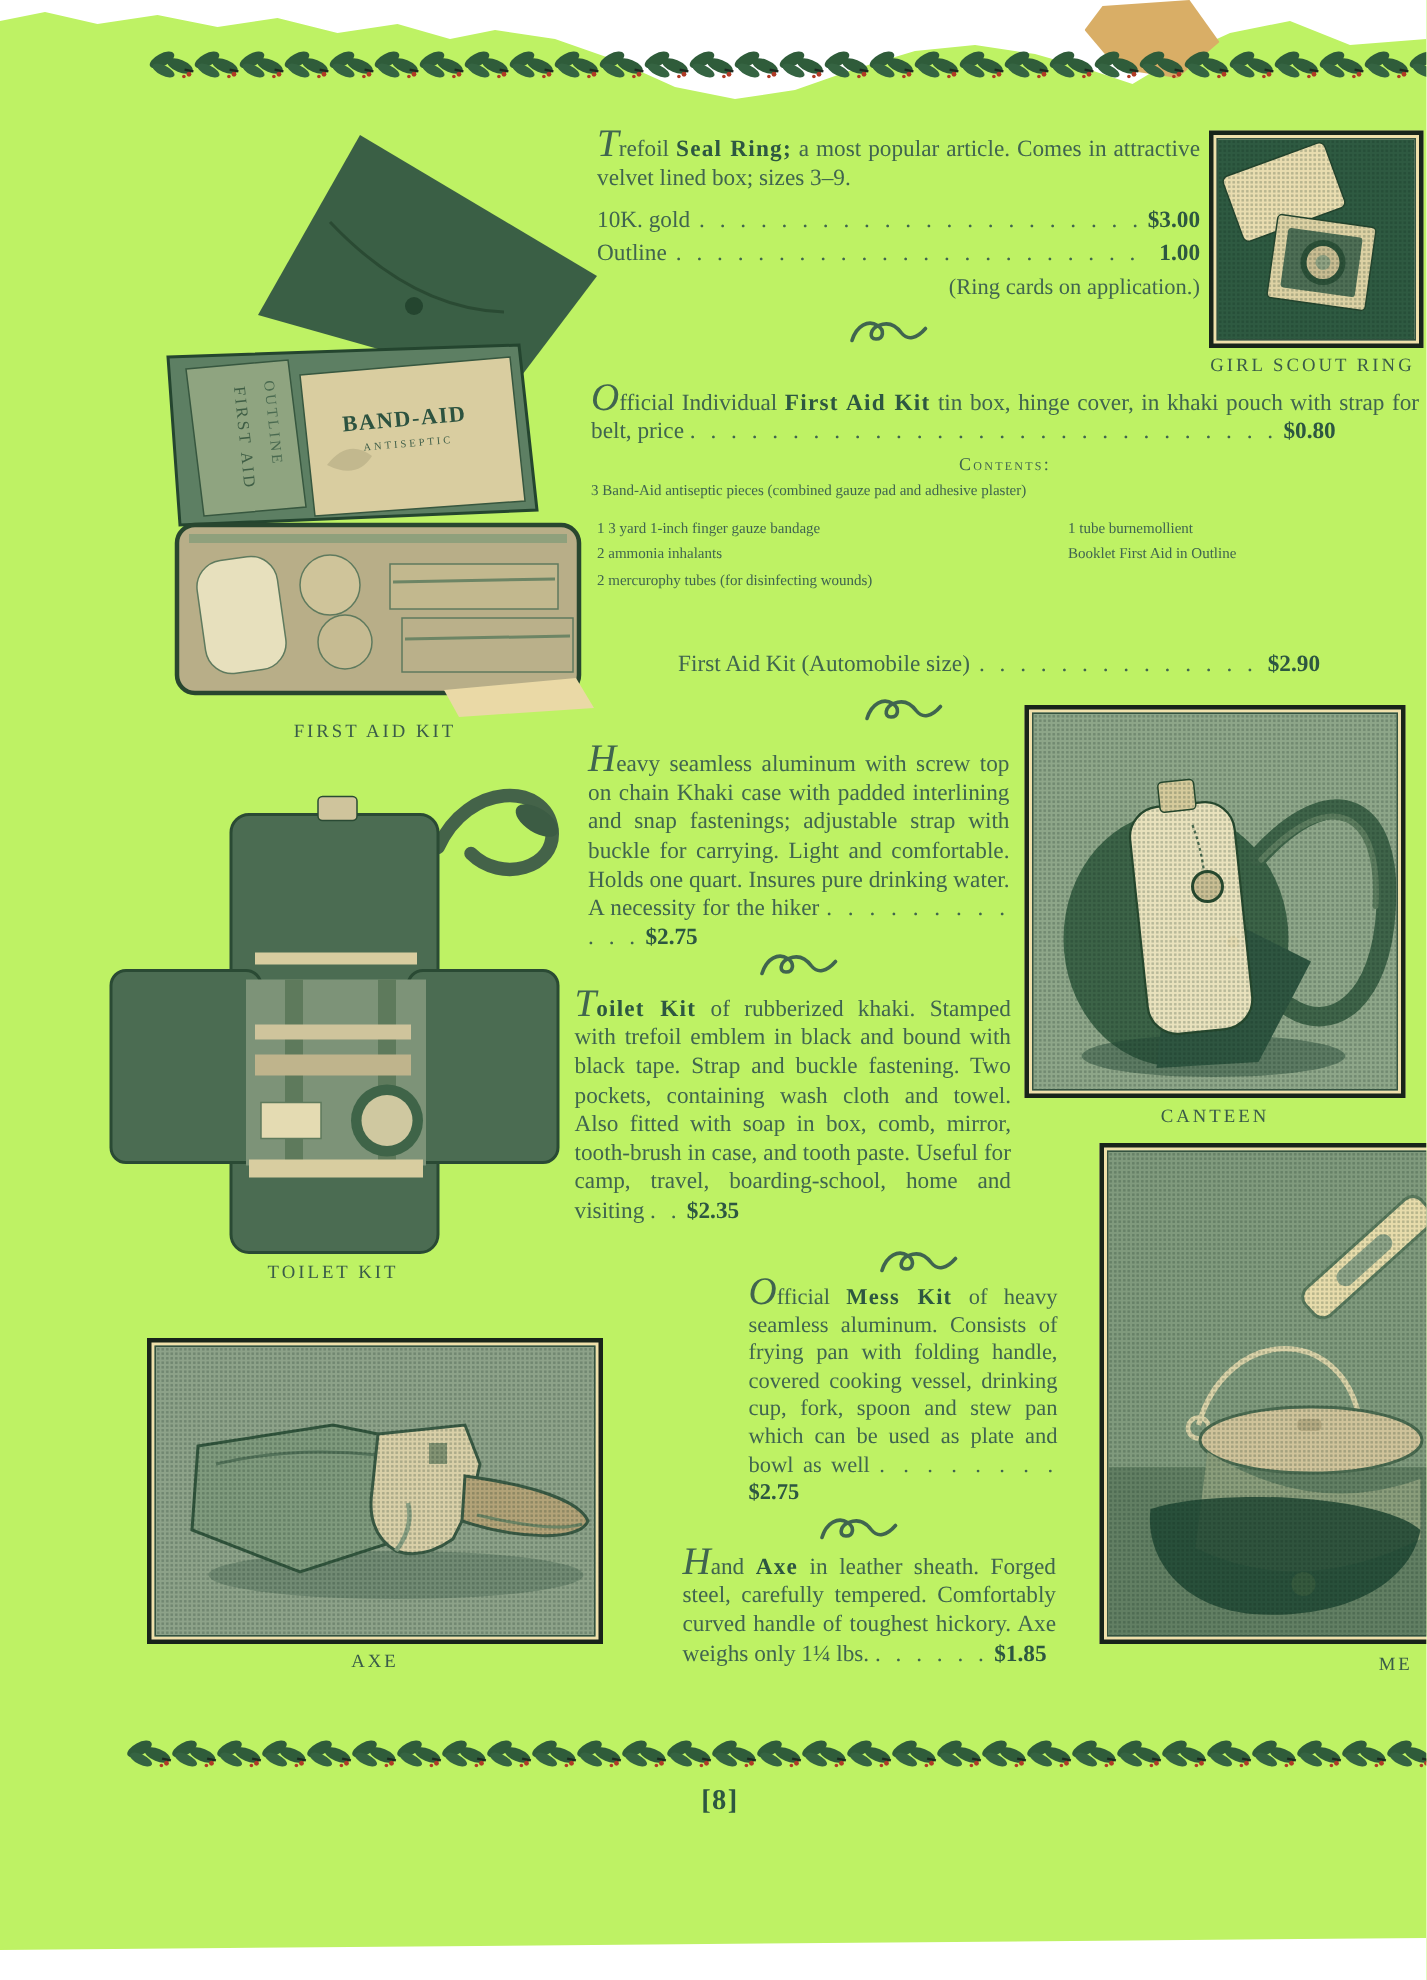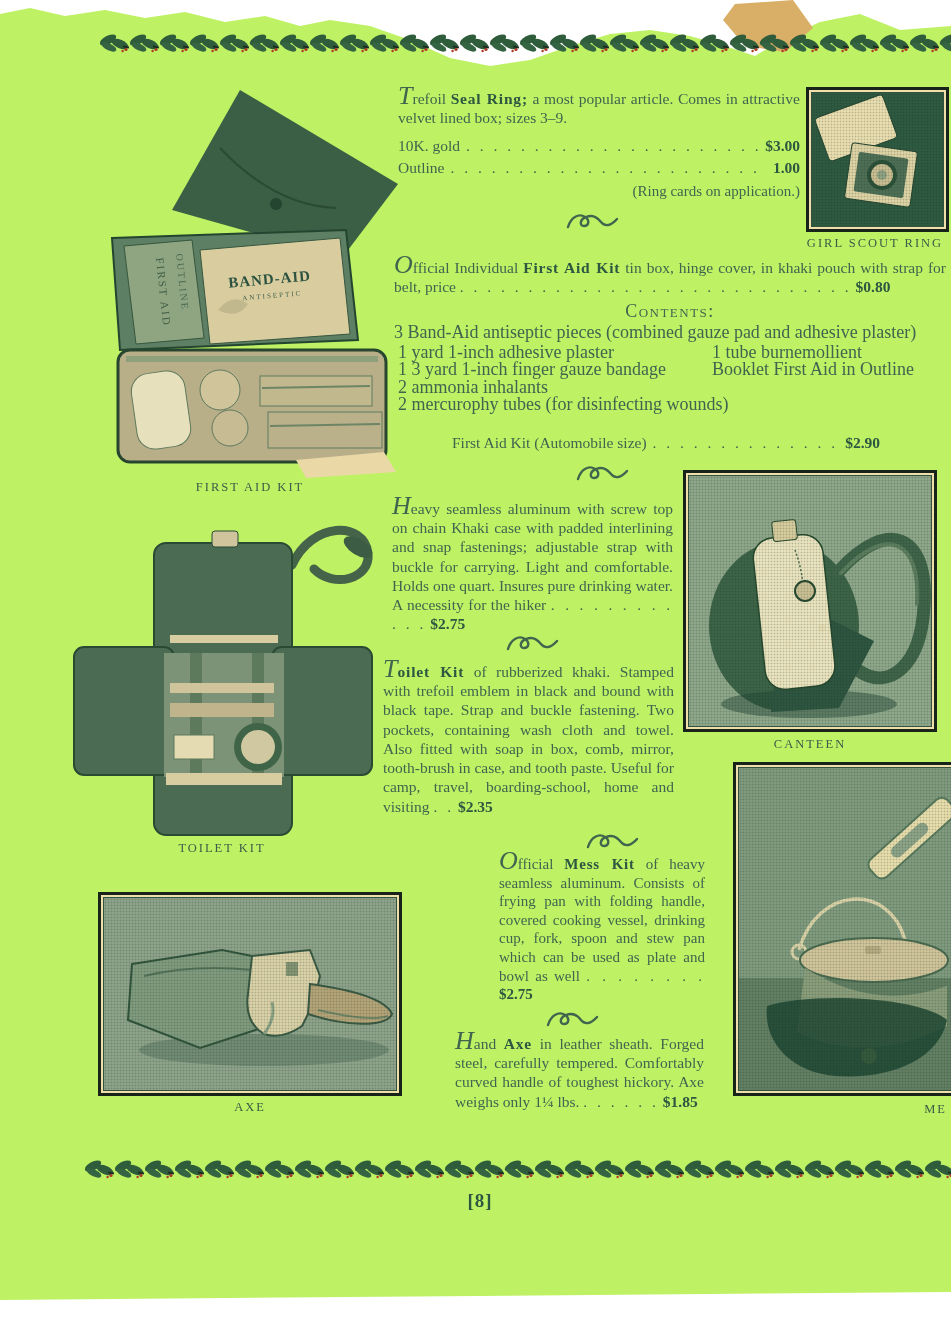--- a/index.html
+++ b/index.html
@@ -33,22 +33,22 @@
 
   
   .para{font-size:15.5px;line-height:1.24;text-align:justify;margin:0;}
   .initial{font-size:26px;line-height:.8;font-style:italic;}
   .pname{font-weight:700;letter-spacing:.8px;color:#2d5741;}
   .pval{font-weight:700;color:#2d5741;white-space:nowrap;}
   .price-row{display:flex;align-items:flex-end;gap:6px;font-size:15.5px;margin-top:4px;}
   .plabel{white-space:nowrap;}
   .dots{flex:1;overflow:hidden;white-space:nowrap;letter-spacing:3px;text-align:center;}
   .note{text-align:right;font-size:15px;margin-top:6px;}
-  .contents-title{font-variant:small-caps;letter-spacing:1.5px;text-align:center;font-size:18px;}
-  .citem{font-size:18px;line-height:17.3px;white-space:nowrap;}
+  .contents-title{font-variant:small-caps;letter-spacing:1.5px;text-align:center;font-size:12px;}
+  .citem{font-size:10px;line-height:17.3px;white-space:nowrap;}
   .citem.wrap{white-space:normal;padding-left:14px;text-indent:-14px;}
 
   .caption{position:absolute;text-align:center;font-size:12.5px;letter-spacing:2px;color:#3a5c48;}
 
   
   .frame{position:absolute;border:3px solid #18241a;background:#efe0ab;padding:2px;}
   .photo{position:relative;border:1px solid #33513f;background:#8ea689;overflow:hidden;}
   .photo::after{
     content:"";position:absolute;inset:0;pointer-events:none;
     background-image:radial-gradient(rgba(12,40,26,.22) .8px,transparent 1.1px);
@@ -214,21 +214,20 @@
     <polygon points="196,372 284,364 296,384 206,390" fill="#ead9a6"></polygon>
   </svg>
   <div class="caption" style="left:100px;top:480px;width:300px">FIRST AID KIT</div>
 
   <section class="abs" style="left:394px;top:255px;width:552px">
     <p class="para"><span class="initial">O</span><span>fficial Individual </span><span class="pname">First Aid Kit</span><span> tin box, hinge cover, in khaki pouch with strap for belt, price</span> <span class="dots" style="letter-spacing:3px">. . . . . . . . . . . . . . . . . . . . . . . . . . . . .</span> <span class="pval">$0.80</span></p>
     <div class="contents-title" style="margin-top:5px">Contents:</div>
     <div class="citem" style="margin-top:2px">3 Band-Aid antiseptic pieces (combined gauze pad and adhesive plaster)</div>
   </section>
   <div class="abs" style="left:398px;top:344px;width:305px">
-    <div class="citem">1 yard 1-inch adhesive plaster</div>
     <div class="citem">1 3 yard 1-inch finger gauze bandage</div>
     <div class="citem">2 ammonia inhalants</div>
     <div class="citem">2 mercurophy tubes (for disinfecting wounds)</div>
   </div>
   <div class="abs" style="left:712px;top:344px;width:240px">
     <div class="citem">1 tube burnemollient</div>
     <div class="citem">Booklet First Aid in Outline</div>
   </div>
   <div class="price-row abs" style="left:452px;top:430px;width:428px">
     <span class="plabel">First Aid Kit (Automobile size)</span>
@@ -300,21 +299,21 @@
         <path d="M60,182 C78,118 150,114 166,172" fill="none" stroke="#d9d2a8" stroke-width="3.5"></path>
         <circle cx="60" cy="184" r="7" fill="none" stroke="#d9d2a8" stroke-width="3"></circle>
         <ellipse cx="135" cy="192" rx="74" ry="22" fill="#cfc39a" stroke="#4a6a50" stroke-width="2"></ellipse>
         <rect x="126" y="178" width="16" height="8" rx="3" fill="#b5aa82"></rect>
         <path d="M66,200 q70,44 142,18 l0,40 q-80,40 -150,6 Z" fill="#8a9d7b"></path>
         <path d="M28,238 C70,224 180,228 208,252 C200,292 150,312 96,308 C50,304 24,272 28,238 Z" fill="#1f4733" opacity=".85"></path>
         <circle cx="130" cy="288" r="8" fill="#35593d"></circle>
       </svg>
     </div>
   </div>
-  <div class="caption" style="left:914px;top:1102px;width:33px;text-align:right">ME</div>
+  <div class="caption" style="left:914px;top:1102px;width:33px;text-align:center">ME</div>
 
   <section class="abs" style="left:455px;top:1031px;width:249px">
     <p class="para"><span class="initial">H</span><span>and </span><span class="pname">Axe</span><span> in leather sheath. Forged steel, carefully tempered. Comfortably curved handle of toughest hickory. Axe weighs only 1¼ lbs.</span> <span style="letter-spacing:3px">. . . . . .</span> <span class="pval">$1.85</span></p>
   </section>
   <div class="frame" style="left:98px;top:892px">
     <div class="photo" style="width:292px;height:192px">
       <svg width="292" height="192">
         <rect width="292" height="192" fill="#8da289"></rect>
         <ellipse cx="160" cy="152" rx="125" ry="16" fill="#1e4432" opacity=".25"></ellipse>
         <polygon points="28,66 118,52 158,60 164,128 96,150 24,122" fill="#7f9a7d" stroke="#31543c" stroke-width="2"></polygon>

